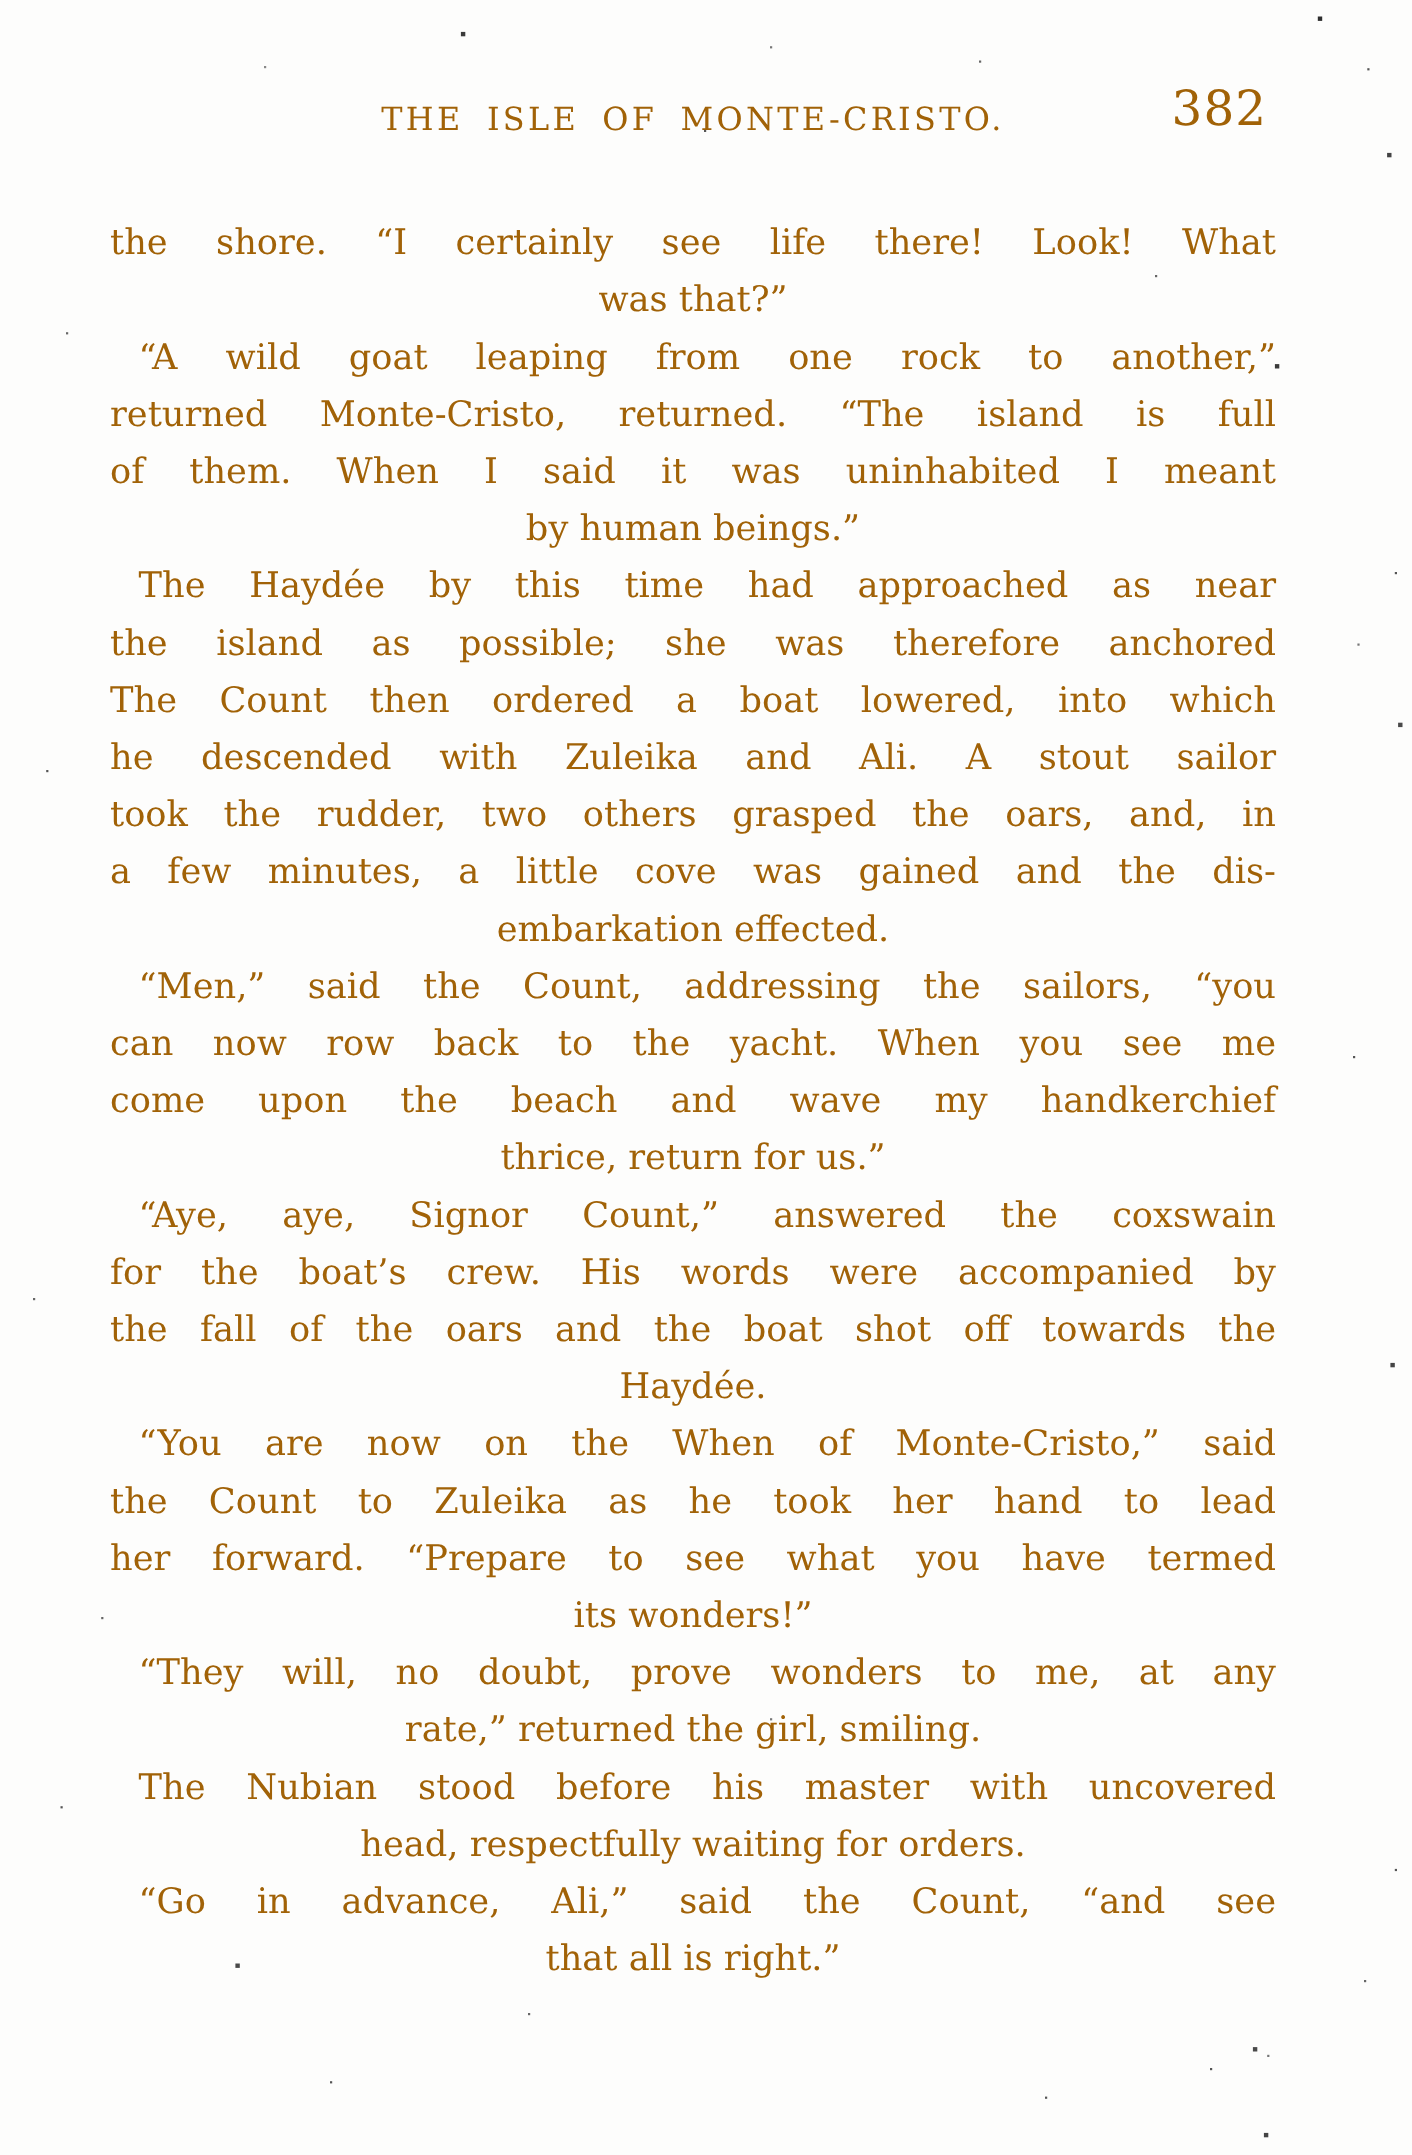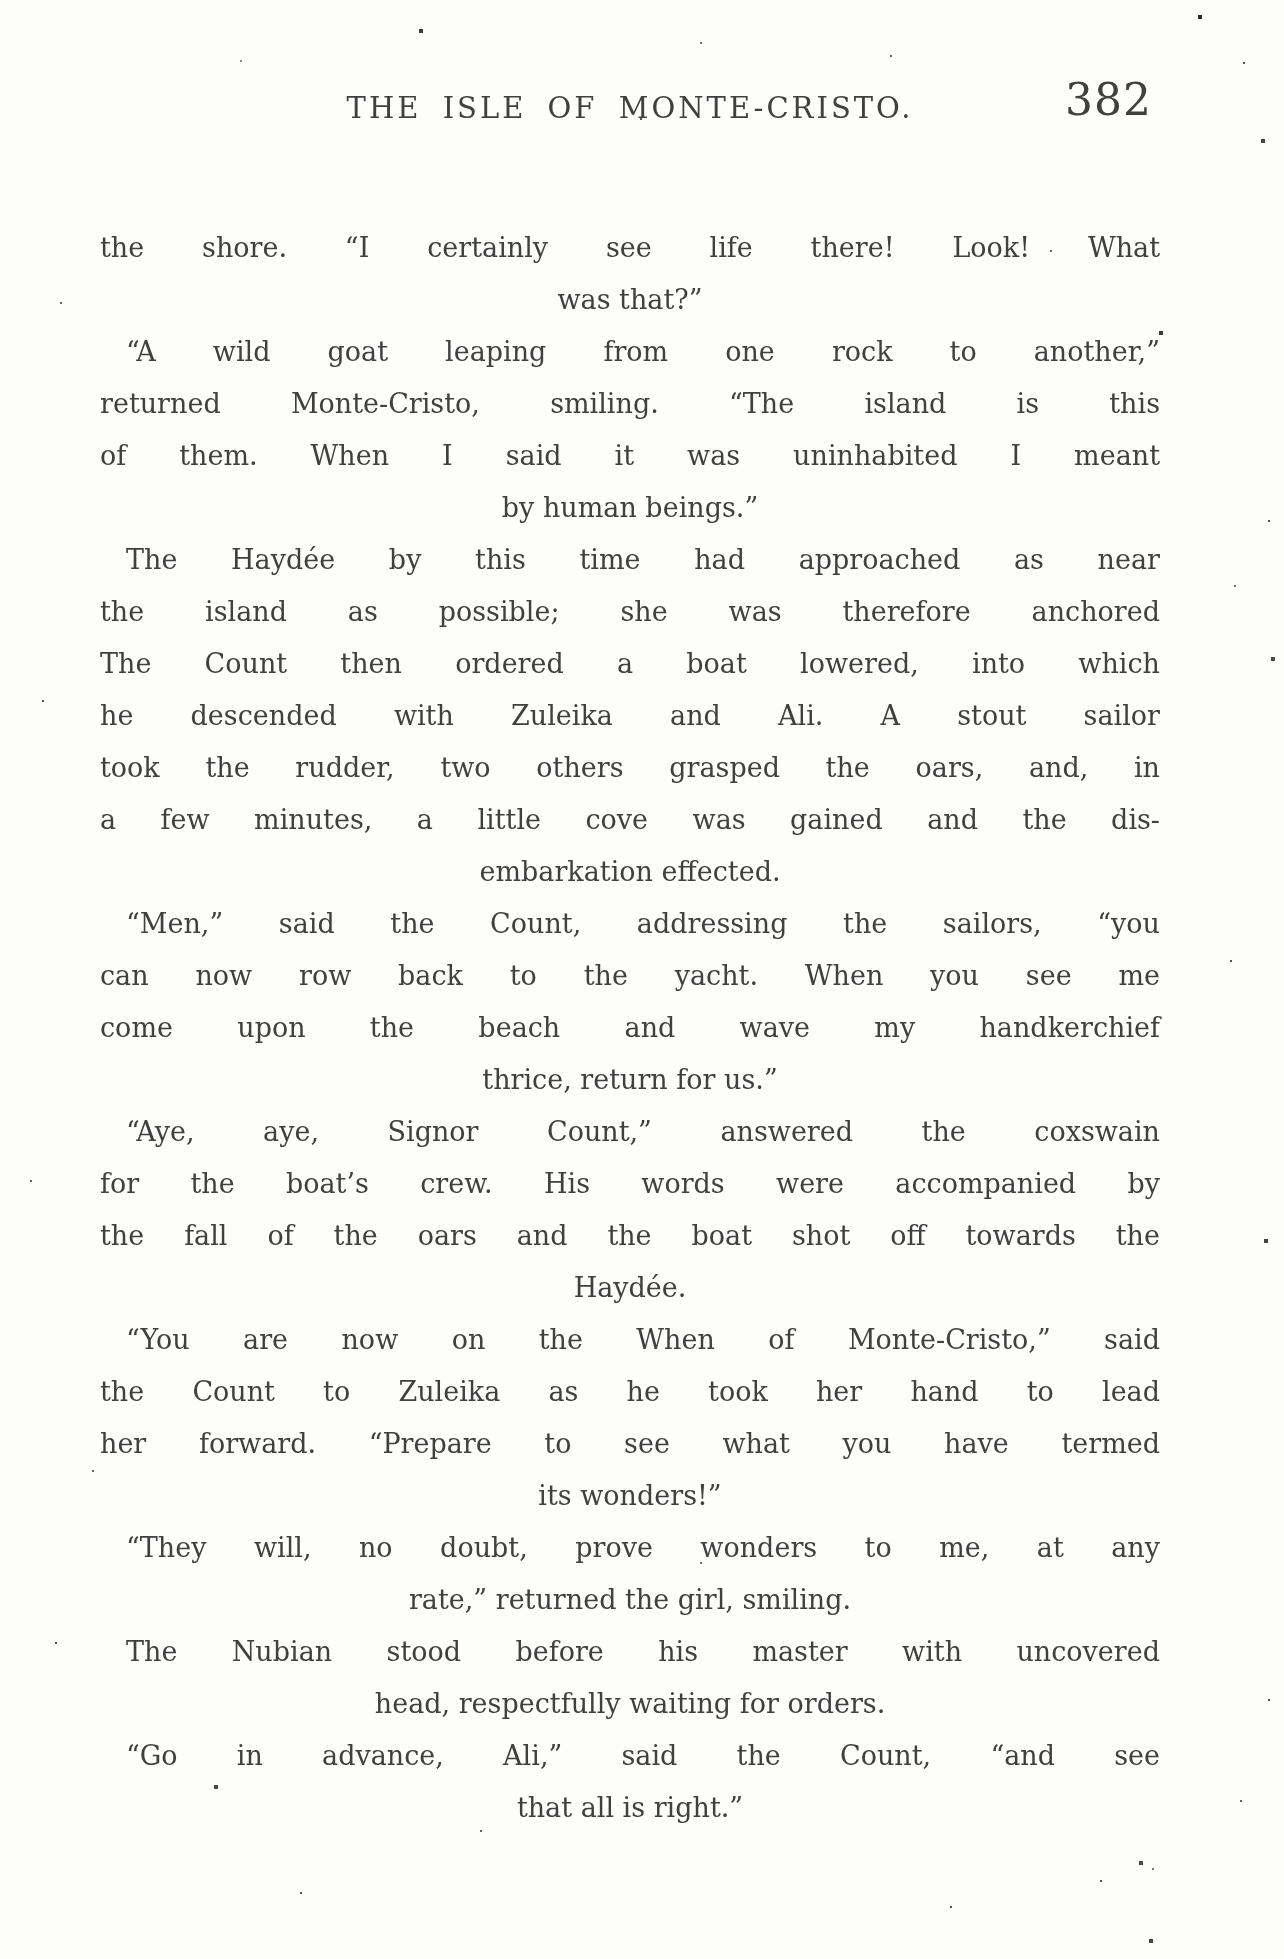--- a/index.html
+++ b/index.html
@@ -5,21 +5,21 @@
   html, body {
     margin: 0;
     padding: 0;
     background: #ffffff;
   }
   .page {
     position: relative;
     width: 1284px;
     height: 1959px;
     background: #fdfdfc;
-    color: #404040;
+    color: #a16207;
     font-family: "DejaVu Serif", "Liberation Serif", serif;
     overflow: hidden;
   }
   
   .header {
     position: absolute;
     top: 88px;
     left: 100px;
     width: 1060px;
     height: 50px;
@@ -39,23 +39,22 @@
     font-size: 44px;
     line-height: 48px;
     letter-spacing: 1px;
   }
   
   .page-text {
     position: absolute;
     top: 194px;
     left: 100px;
     width: 1060px;
-    font-size: 27px;
+    font-size: 32px;
     line-height: 52px;
-    margin-top: 28px;
   }
   .line {
     text-align: center;
     white-space: nowrap;
   }
   .line.j {
     white-space: normal;
     text-align: justify;
     text-align-last: justify;
   }
@@ -110,21 +109,21 @@
 
   <div class="header">
     <div class="header-title">THE ISLE OF MONTE-CRISTO.</div>
     <div class="page-number">382</div>
   </div>
 
   <div class="page-text">
       <div class="line j">the shore. “I certainly see life there! Look! What</div>
       <div class="line">was that?”</div>
       <div class="line j in">“A wild goat leaping from one rock to another,”</div>
-      <div class="line j">returned Monte-Cristo, smiling. “The island is this</div>
+      <div class="line j">returned Monte-Cristo, returned. “The island is full</div>
       <div class="line j">of them. When I said it was uninhabited I meant</div>
       <div class="line">by human beings.”</div>
       <div class="line j in">The Haydée by this time had approached as near</div>
       <div class="line j">the island as possible; she was therefore anchored</div>
       <div class="line j">The Count then ordered a boat lowered, into which</div>
       <div class="line j">he descended with Zuleika and Ali. A stout sailor</div>
       <div class="line j">took the rudder, two others grasped the oars, and, in</div>
       <div class="line j">a few minutes, a little cove was gained and the dis-</div>
       <div class="line">embarkation effected.</div>
       <div class="line j in">“Men,” said the Count, addressing the sailors, “you</div>

